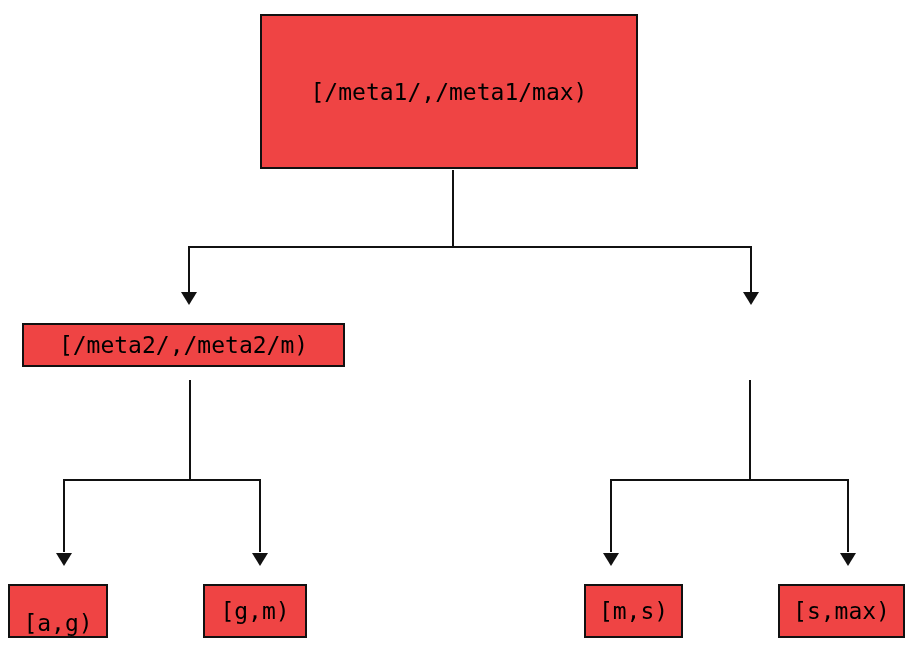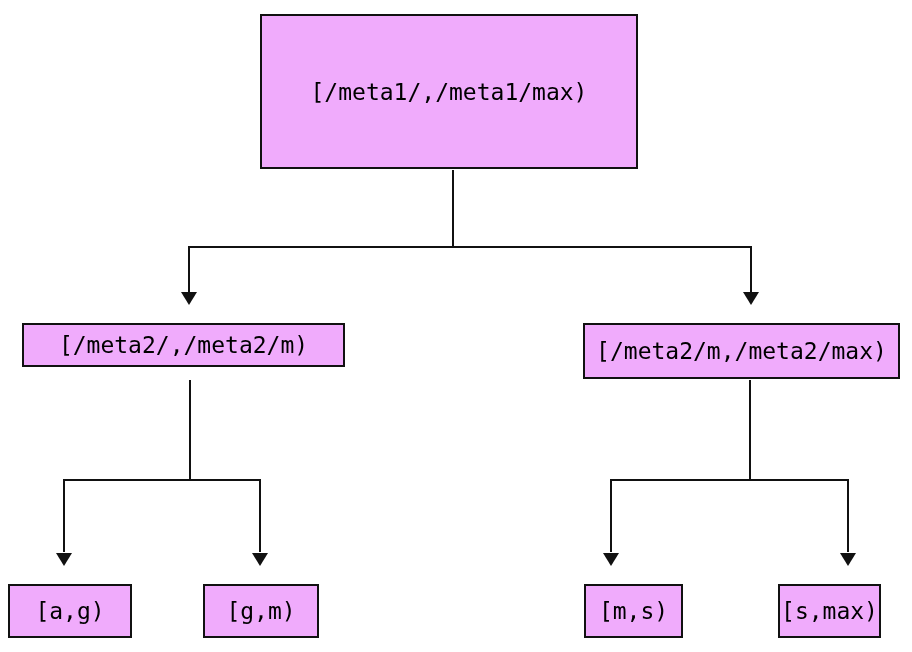--- a/index.html
+++ b/index.html
@@ -12,35 +12,35 @@
     width: 912px;
     height: 652px;
     background: #ffffff;
     font-family: "DejaVu Sans Mono", "Liberation Mono", monospace;
     color: #000000;
     overflow: hidden;
   }
   .node {
     position: absolute;
     border: 2px solid #111111;
-    background: #f0abfc;
+    background: #ef4444;
     display: flex;
     align-items: center;
     justify-content: center;
     font-size: 23px;
     white-space: nowrap;
     box-sizing: border-box;
   }
   .node-root   { left: 260px; top: 14px;  width: 378px; height: 155px; }
   .node-l1-left  { left: 22px;  top: 323px; width: 323px; height: 44px; }
   .node-l1-right { left: 583px; top: 323px; width: 317px; height: 56px; }
-  .node-leaf-ag  { left: 8px;   top: 584px; width: 124px; height: 54px; }
-  .node-leaf-gm  { left: 203px; top: 584px; width: 116px; height: 54px; text-align: center; }
+  .node-leaf-ag  { left: 8px;   top: 584px; width: 100px; height: 54px; align-items: flex-end; }
+  .node-leaf-gm  { left: 203px; top: 584px; width: 104px; height: 54px; text-align: center; }
   .node-leaf-ms  { left: 584px; top: 584px; width: 99px;  height: 54px; }
-  .node-leaf-smax{ left: 778px; top: 584px; width: 103px; height: 54px; }
+  .node-leaf-smax{ left: 778px; top: 584px; width: 127px; height: 54px; }
 
   .line {
     position: absolute;
     background: #111111;
   }
   
   .stem-root { left: 452px; top: 170px; width: 2px; height: 77px; }
   .bar-1     { left: 188px; top: 246px; width: 564px; height: 2px; }
   .drop-1a   { left: 188px; top: 246px; width: 2px; height: 46px; }
   .drop-1b   { left: 750px; top: 246px; width: 2px; height: 46px; }
@@ -76,23 +76,20 @@
 <div class="canvas">
 
   <div class="node node-root">
     <span>[/meta1/,/meta1/max)</span>
   </div>
 
   <div class="node node-l1-left">
     <span>[/meta2/,/meta2/m)</span>
   </div>
 
-  <div class="node node-l1-right">
-    <span>[/meta2/m,/meta2/max)</span>
-  </div>
 
   <div class="node node-leaf-ag">
     <span>[a,g)</span>
   </div>
 
   <div class="node node-leaf-gm">
     <span>[g,m)</span>
   </div>
 
   <div class="node node-leaf-ms">

